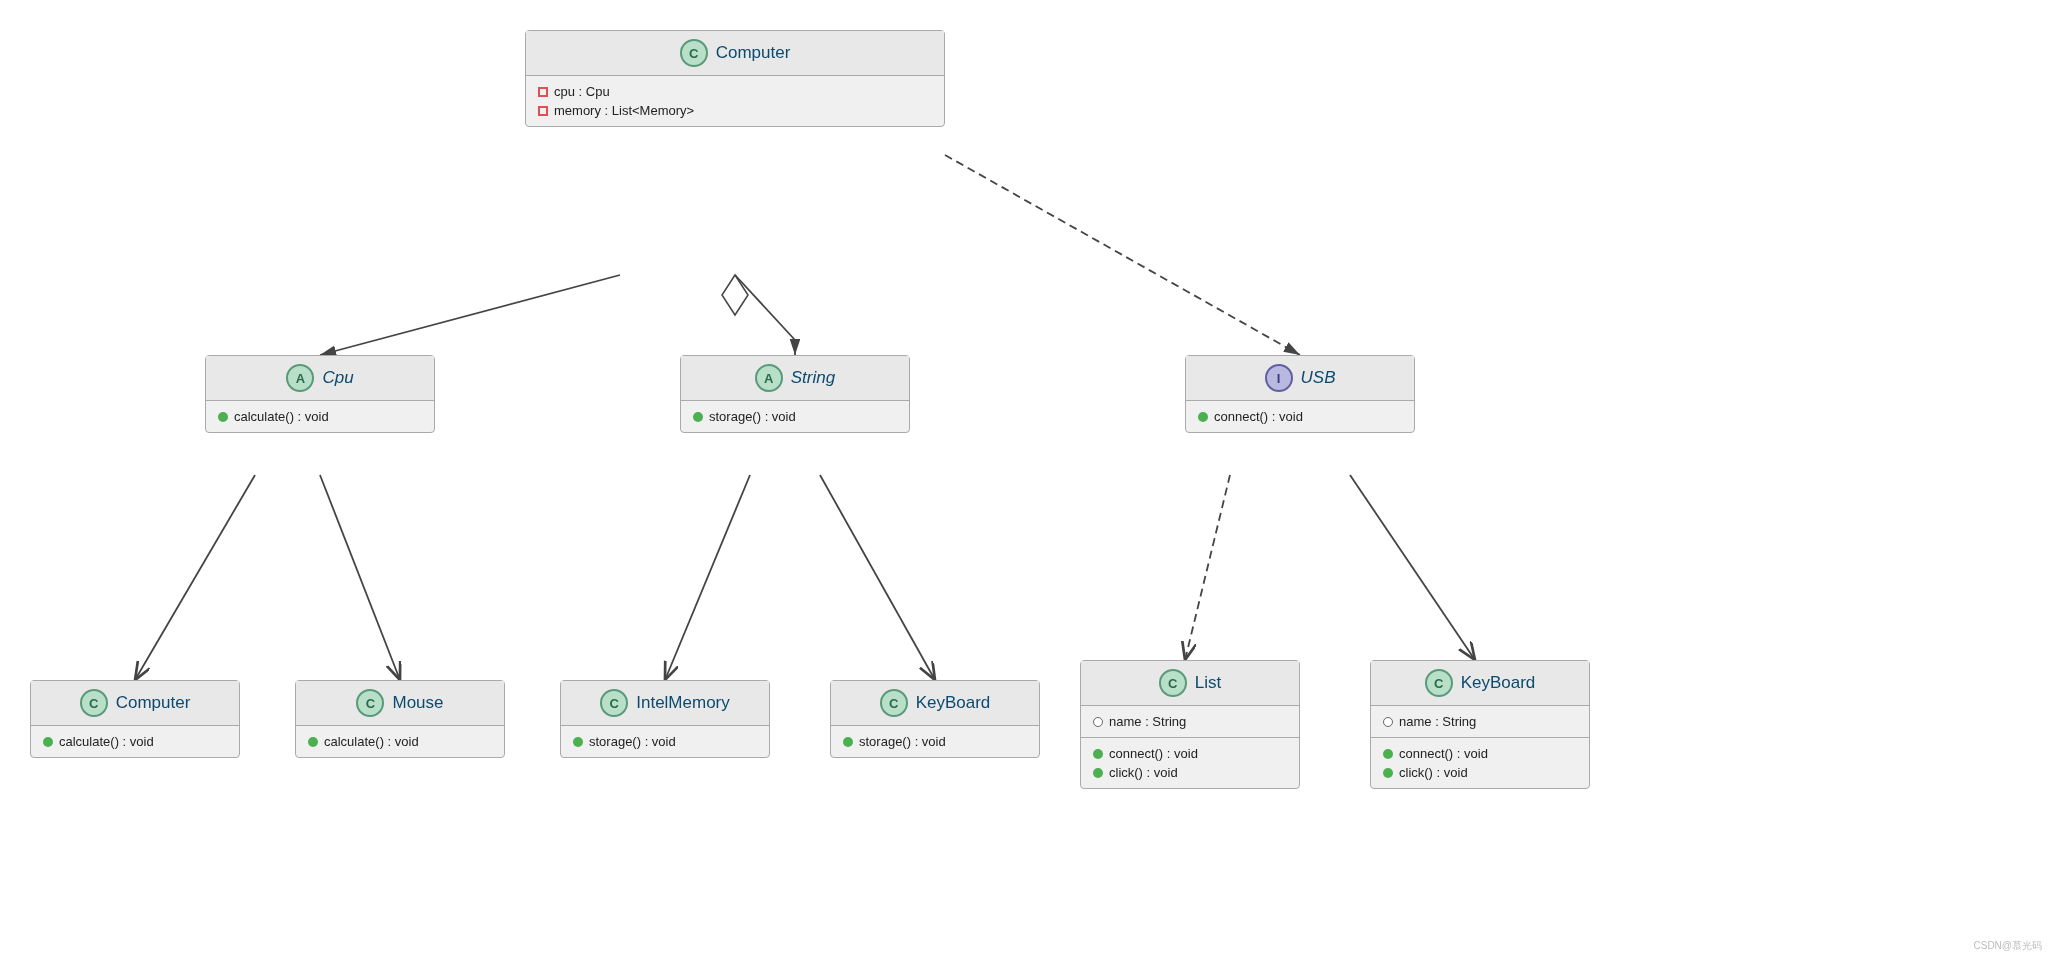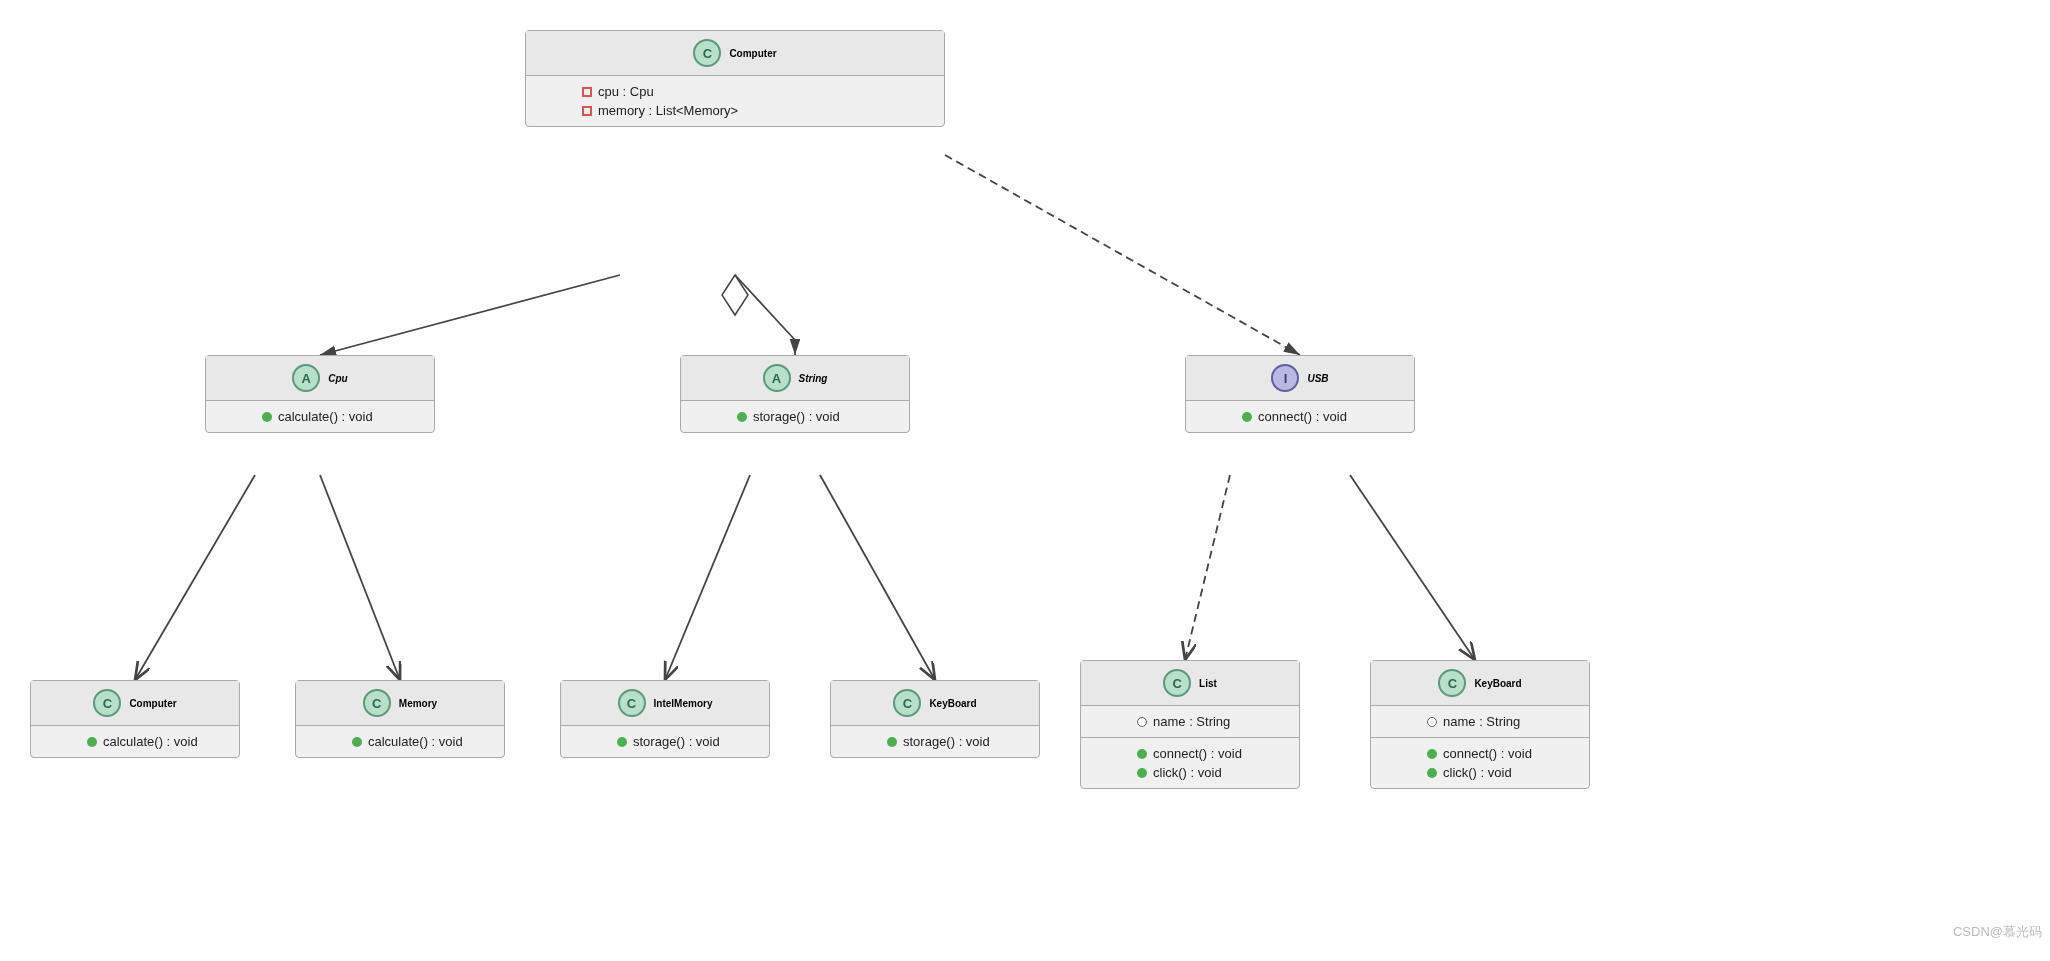--- a/index.html
+++ b/index.html
@@ -60,43 +60,42 @@
       background: #b8dfc8;
       border-color: #5a9a7a;
       color: #2a6a4a;
     }
     .badge-i {
       background: #b8b8e0;
       border-color: #6060a0;
       color: #3a3a80;
     }
     .uml-class-name {
-      font-size: 10px;
-      font-weight: 700;
-      color: #000000;
+      font-size: 17px;
+      font-weight: 400;
+      color: #0c4a6e;
     }
     .uml-class-name.abstract {
       font-style: italic;
     }
     .uml-section {
       padding: 6px 12px;
       border-bottom: 1.5px solid #aaa;
     }
     .uml-section:last-child {
       border-bottom: none;
     }
     .uml-item {
       display: flex;
       align-items: center;
       gap: 6px;
       font-size: 13px;
       color: #222;
       padding: 2px 0;
       white-space: nowrap;
-      margin-left: 44px;
     }
     .dot-green {
       width: 10px;
       height: 10px;
       border-radius: 50%;
       background: #4caf50;
       flex-shrink: 0;
     }
     .square-red {
       width: 10px;
@@ -108,23 +107,23 @@
     .dot-white {
       width: 10px;
       height: 10px;
       border-radius: 50%;
       background: #fff;
       border: 1.5px solid #666;
       flex-shrink: 0;
     }
     .watermark {
       position: absolute;
-      bottom: 20px;
+      bottom: 8px;
       right: 8px;
-      font-size: 13px;
+      font-size: 10px;
       color: #bbb;
     }
   </style>
 </head>
 <body>
 
 <div class="diagram-container">
 
   <svg class="connectors">
 
@@ -232,21 +231,21 @@
       <div class="uml-item">
         <div class="dot-green"></div>
         <span>calculate() : void</span>
       </div>
     </div>
   </div>
 
   <div class="uml-class" style="left:295px; top:680px; width:210px;">
     <div class="uml-class-header">
       <div class="uml-class-badge badge-c">C</div>
-      <span class="uml-class-name">Memory</span>
+      <span class="uml-class-name">Mouse</span>
     </div>
     <div class="uml-section">
       <div class="uml-item">
         <div class="dot-green"></div>
         <span>calculate() : void</span>
       </div>
     </div>
   </div>
 
   <div class="uml-class" style="left:560px; top:680px; width:210px;">

